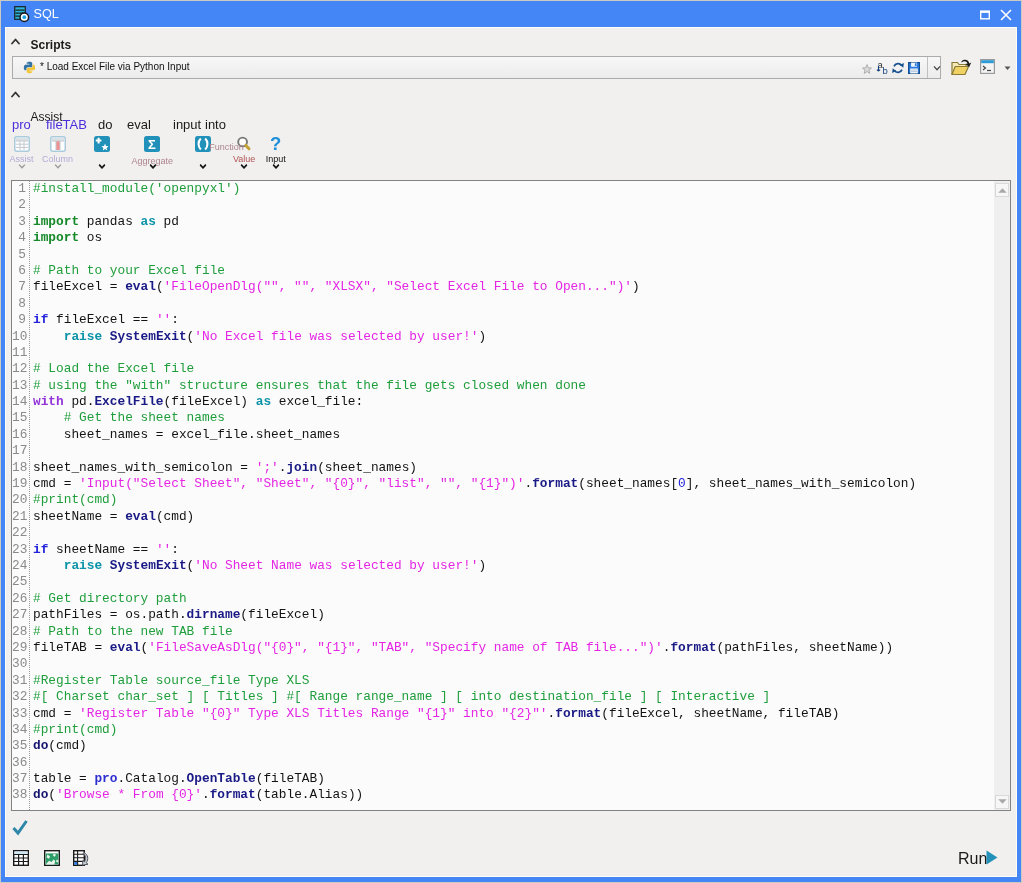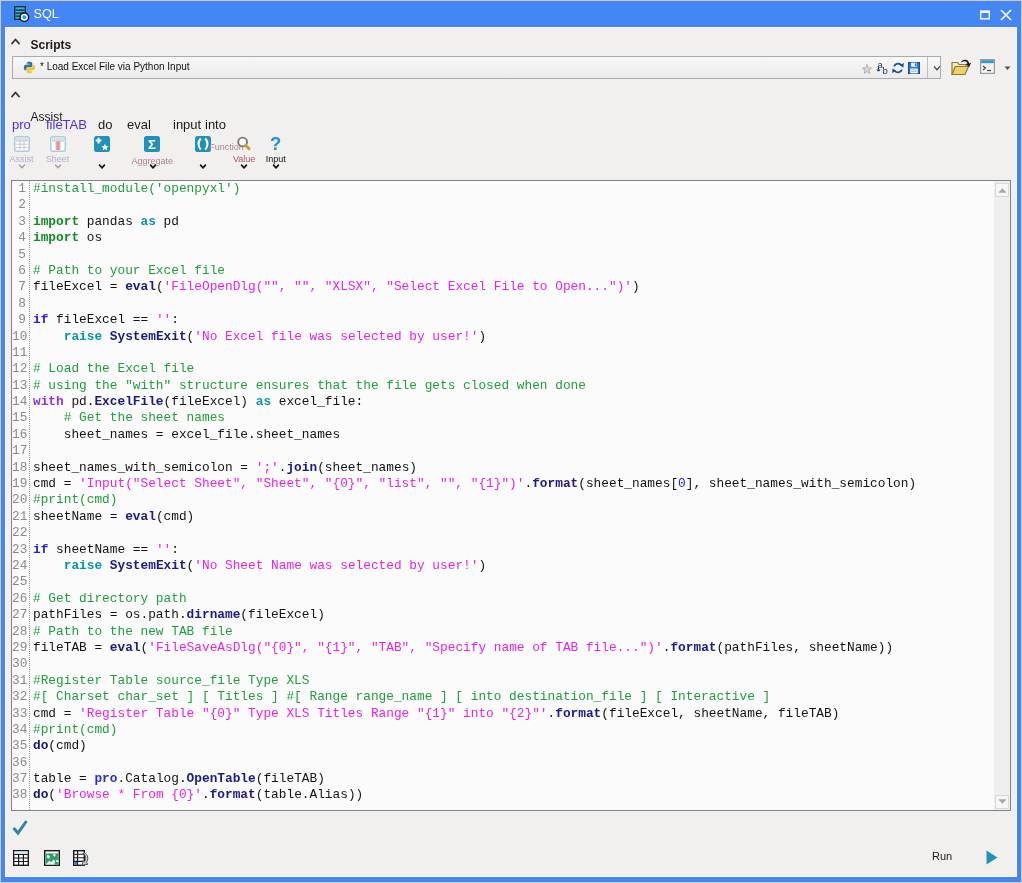--- a/index.html
+++ b/index.html
@@ -34,21 +34,21 @@
   font-size:12.8px; line-height:16.4px; white-space:pre; color:#131313; }
 .cl { height:16.4px; }
 .ln { display:inline-block; width:14px; text-align:right; color:#8a8a8a; }
 .cd { padding-left:7px; }
 
 
 #sbar { position:absolute; right:0; top:0; bottom:0; width:16px; background:#efefef; }
 .sbtn { position:absolute; left:1px; width:14px; height:14px; background:#f6f6f6; border:1px solid #d9d9d9; }
 
 
-#runlbl { position:absolute; left:932px; top:850px; font-size:11px; color:#1a1a1a;text-align:center; }
+#runlbl { position:absolute; left:958px; top:850px; font-size:16px; color:#1a1a1a;text-align:center; }
 </style></head><body>
 <div id="frame"></div>
 <div id="titlebar">
   <svg class="abs" style="left:13px;top:5px;" width="16" height="17" viewBox="0 0 16 17">
     <rect x="0.7" y="0.7" width="10.6" height="12.6" fill="#2ab5d6" stroke="#1b2026" stroke-width="1.2"></rect>
     <path d="M1.4 4.1 h9.2 M1.4 7.1 h9.2 M1.4 10.1 h5" stroke="#1b2026" stroke-width="1.1"></path>
     <circle cx="10.3" cy="11.2" r="4.3" fill="#ffffff" stroke="#16181a" stroke-width="1.5"></circle>
     <circle cx="10.3" cy="11.2" r="1.9" fill="#1da2e2"></circle>
   </svg>
   <div class="abs" style="left:32.5px;top:6px;font-size:12.6px;color:#fff;">SQL</div>
@@ -154,21 +154,21 @@
   <path d="M5.8 2.6 c-3 2.9 -3 7.9 0 10.8" fill="none" stroke="#fff" stroke-width="2.1"></path>
   <path d="M10.2 2.6 c3 2.9 3 7.9 0 10.8" fill="none" stroke="#fff" stroke-width="2.1"></path>
 </svg>
 <svg class="abs" style="left:236px;top:136px;" width="16" height="16" viewBox="0 0 16 16">
   <circle cx="6.6" cy="6" r="4.4" fill="#fdfdfd" stroke="#787878" stroke-width="1.9"></circle>
   <path d="M9.9 9.4 L13 12.8" stroke="#c3a336" stroke-width="3" stroke-linecap="round"></path>
 </svg>
 <div class="abs" style="left:270px;top:133px;font-size:18.5px;font-weight:700;color:#1e8fd8;font-family:'Liberation Sans';">?</div>
 
 <div class="iconlbl" style="left:21.6px;top:154px;color:#b3abd6;">Assist</div>
-<div class="iconlbl" style="left:57.6px;top:154px;color:#b3abd6;">Sheet</div>
+<div class="iconlbl" style="left:57.6px;top:154px;color:#b3abd6;">Column</div>
 <div class="iconlbl" style="left:112px;top:154px;color:#3a3a3a;margin-top:43px;">Operator</div>
 <div class="iconlbl" style="left:152.2px;top:156px;color:#ad8390;">Aggregate</div>
 <div class="iconlbl" style="left:202.6px;top:142px;color:#ad8390;margin-left:24px;">Function</div>
 <div class="iconlbl" style="left:244.2px;top:154px;color:#b25455;">Value</div>
 <div class="iconlbl" style="left:275.8px;top:154px;color:#111;">Input</div>
 
 <svg class="chev" style="left:21.8px;top:164.3px;" width="7" height="5" viewBox="0 0 7 5">
     <path d="M0.6 0.6 L3.5 3.8 L6.4 0.6" fill="none" stroke="#9a9a9a" stroke-width="1.4"></path>
   </svg>
 <svg class="chev" style="left:58px;top:164.3px;" width="7" height="5" viewBox="0 0 7 5">

